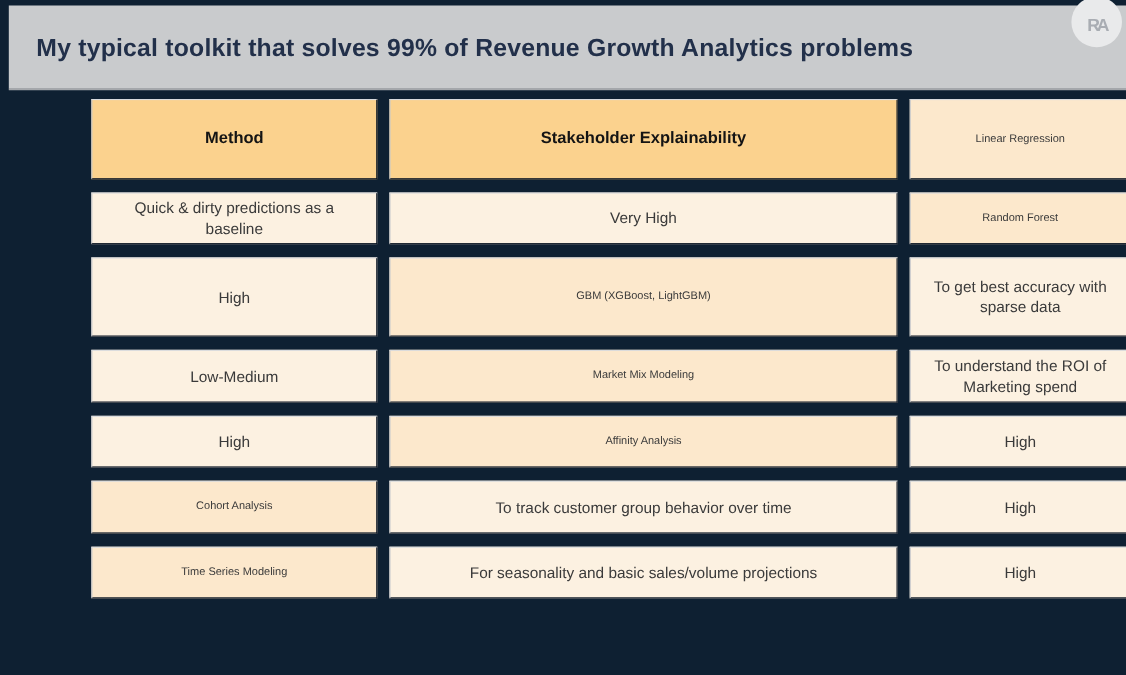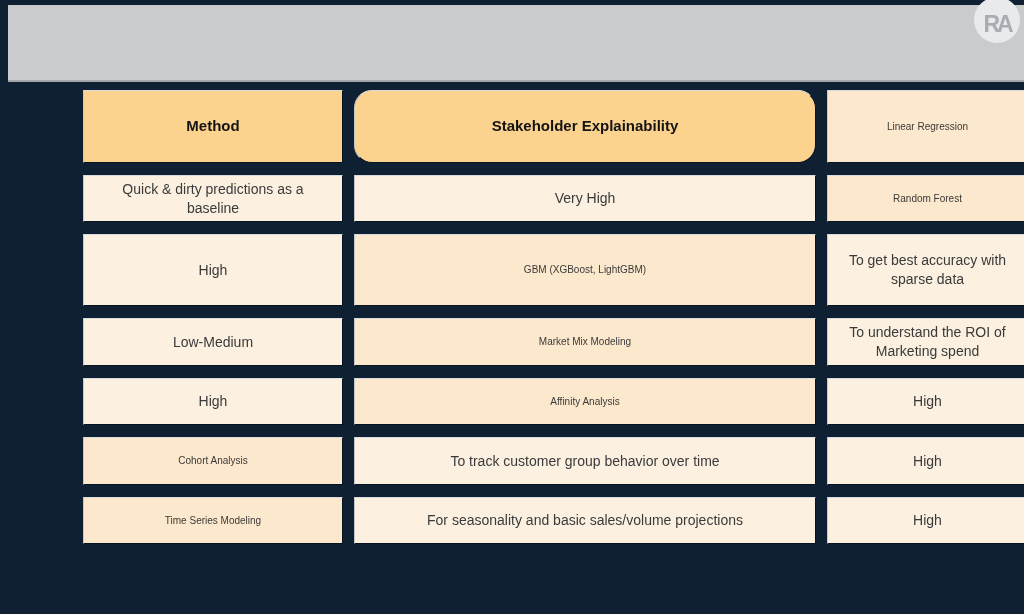--- a/index.html
+++ b/index.html
@@ -34,21 +34,21 @@
     position: absolute;
     top: -8px; right: 4px;
     width: 46px; height: 46px;
     border-radius: 50%;
     background: #E9EAEB;
     display: flex;
     align-items: center;
     justify-content: center;
   }
   .logo span {
-    font-size: 23px;
+    font-size: 16px;
     font-weight: bold;
     letter-spacing: -3px;
     color: #A9ADB3;
     padding-top: 8px;
   }
 
   
   .table {
     position: absolute;
     left: 39px; top: 90px;
@@ -71,38 +71,39 @@
     border-right: 1px solid #081322;
     border-bottom: 1px solid #081322;
     line-height: 1.35;
   }
   .th {
     background: #FBD28E;
     font-weight: bold;
     font-size: 15px;
     color: #141414;
   }
-  .th.c3 { padding-left: 36px; padding-right: 36px; border-radius: 18px; }
+  .th.c3 { padding-left: 36px; padding-right: 36px; }
   .method {
     background: #FCE8CC;
     font-size: 10px;
     color: #3A3A3A;
   }
   .cream {
     background: #FCF1E1;
     font-size: 14px;
     color: #3A3A3A;
   }
 </style>
 </head>
 <body>
 
 <div class="slide">
 
   <header class="banner">
+    <h1>My typical toolkit that solves 99% of Revenue Growth Analytics problems</h1>
     <div class="logo">
       <span>RA</span>
     </div>
   </header>
 
   <div class="table">
     <div class="cell th c1">Method</div>
     <div class="cell th c3">Stakeholder Explainability</div>
 
   <div class="cell method">Linear Regression</div>

